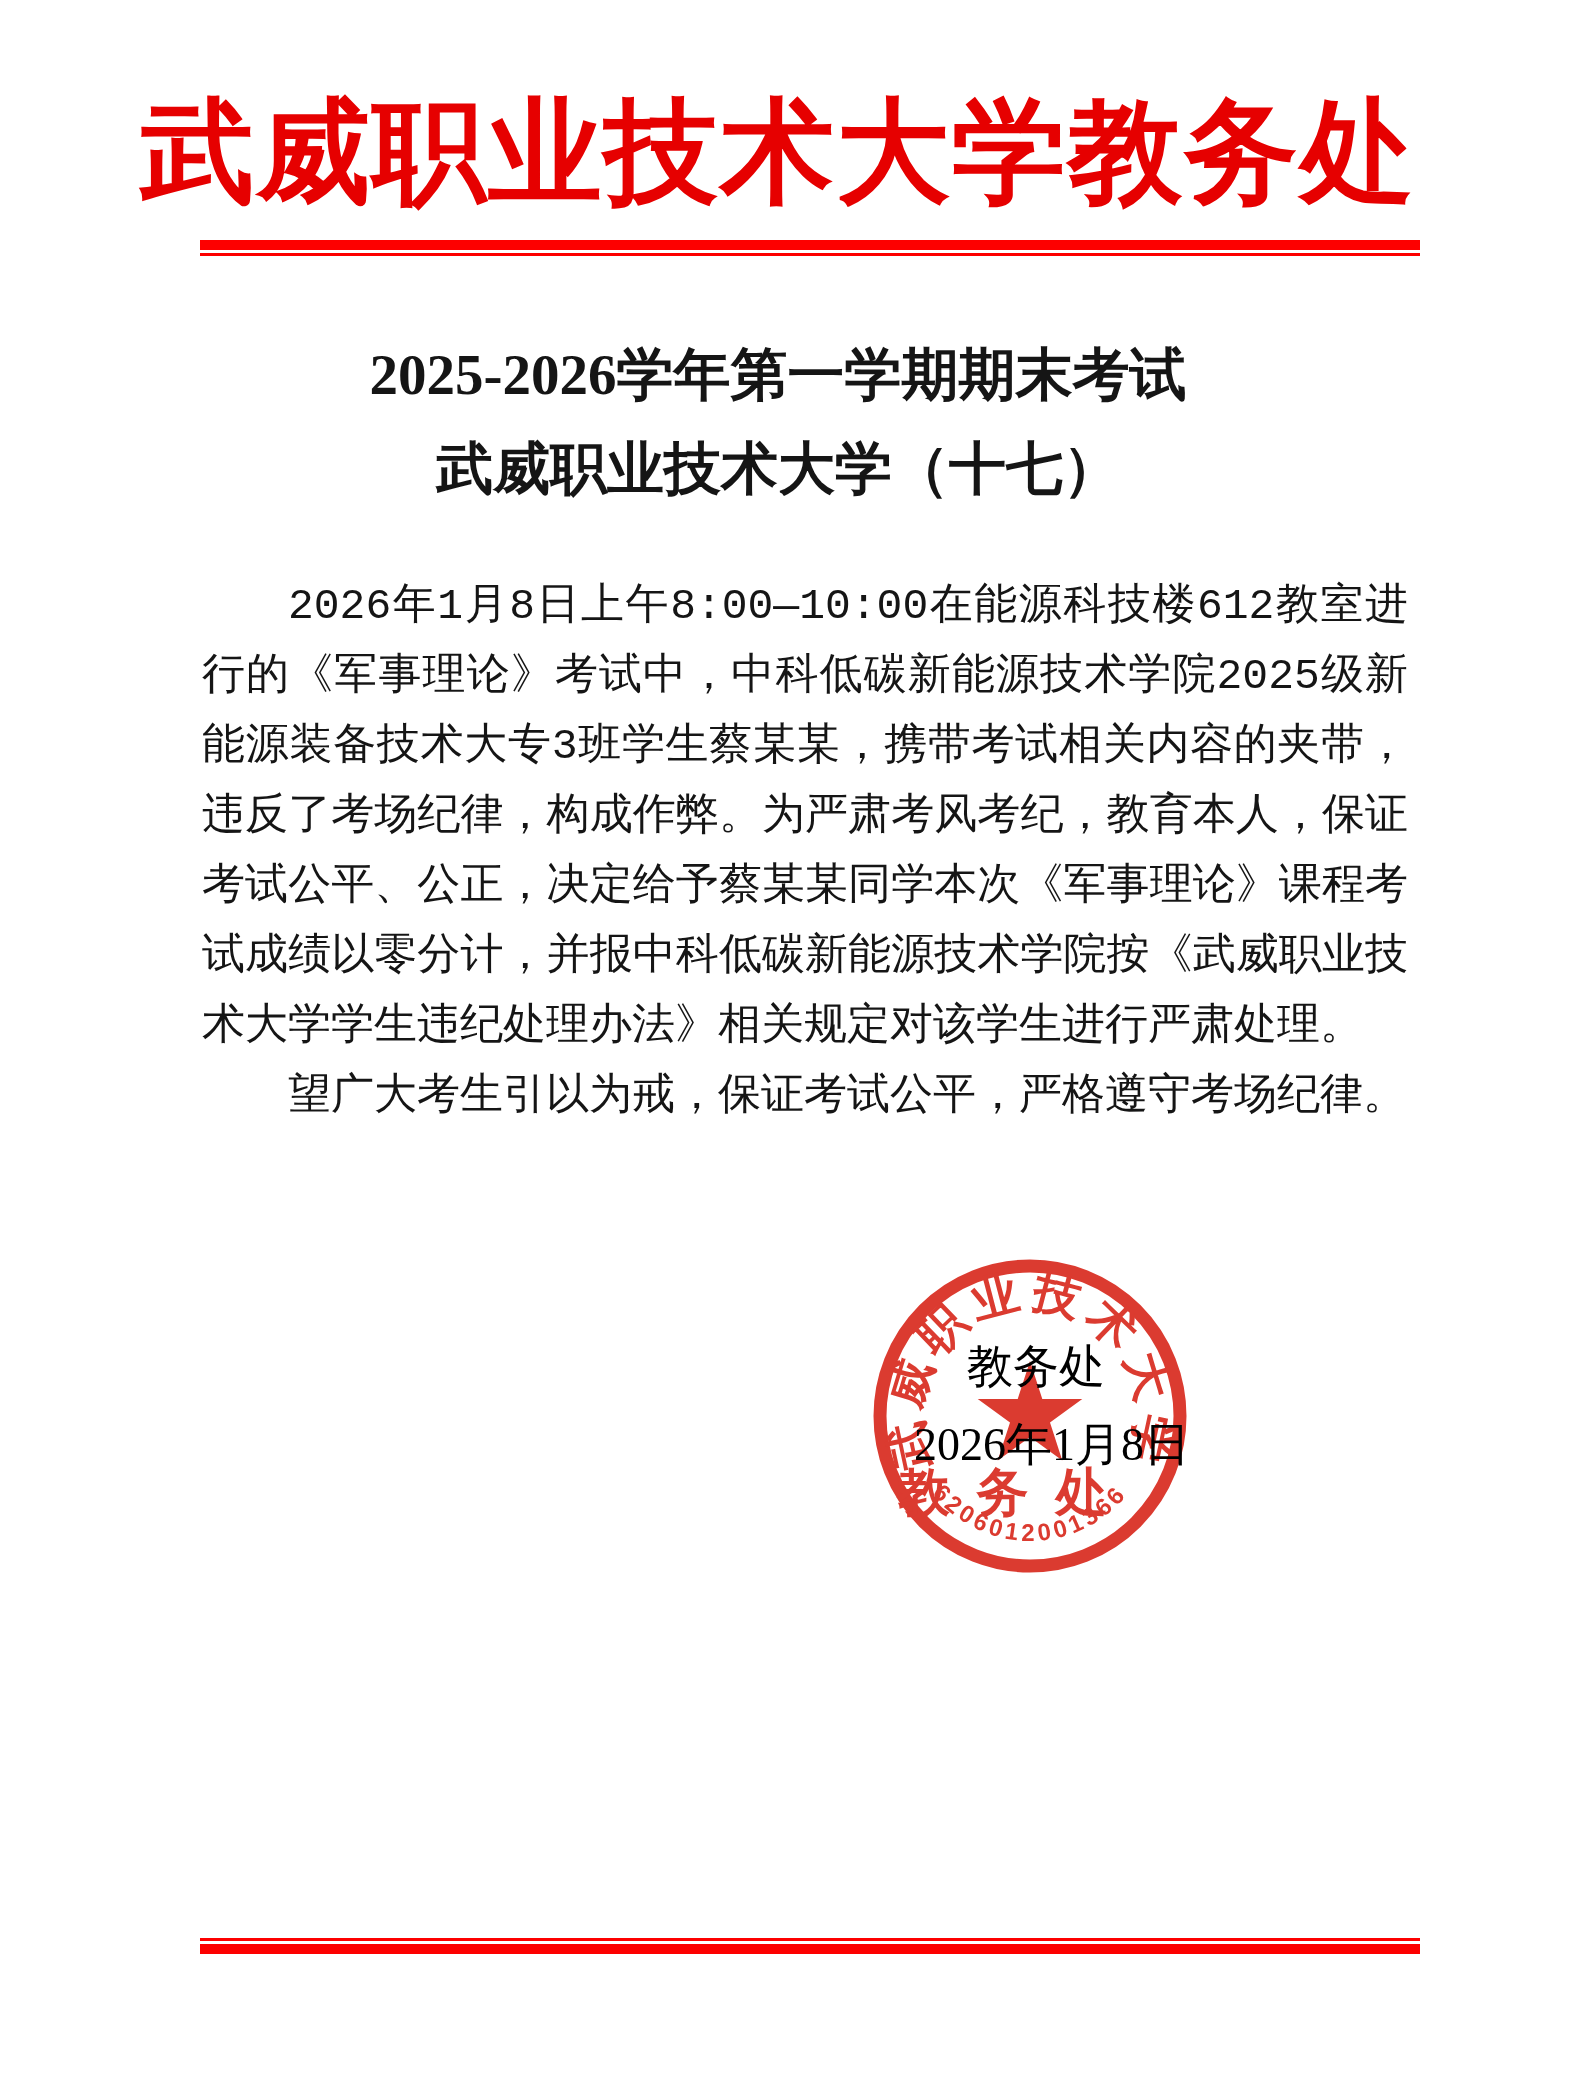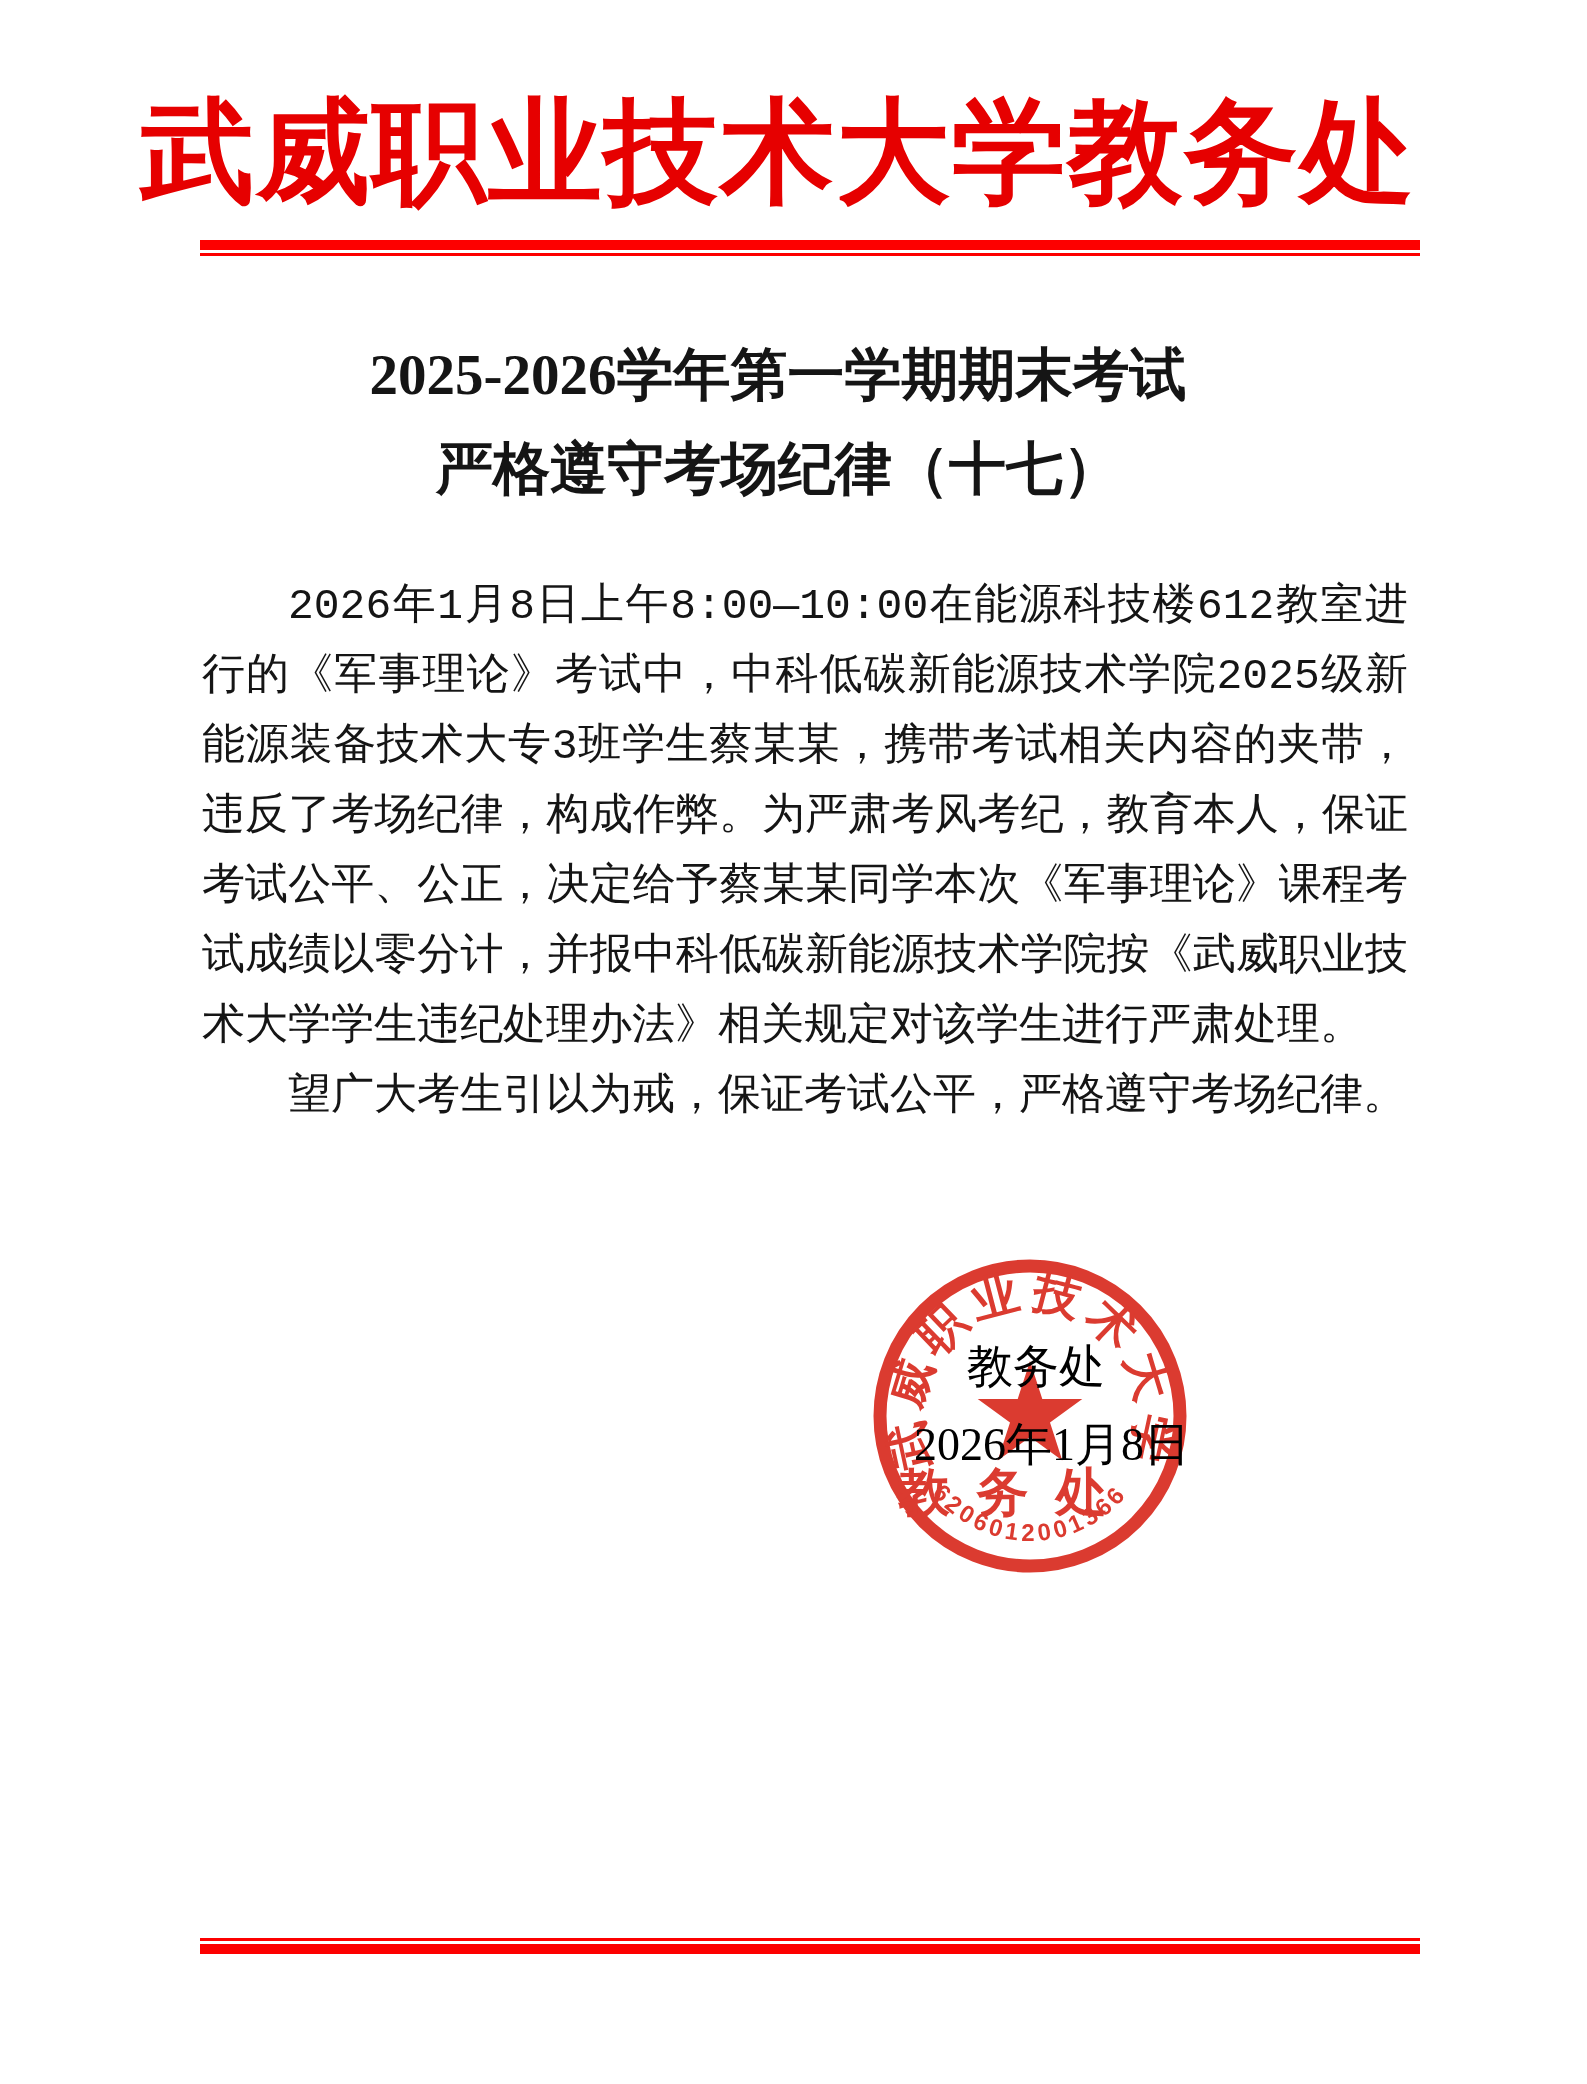--- a/index.html
+++ b/index.html
@@ -66,21 +66,21 @@
   <div class="masthead">武威职业技术大学教务处</div>
 
   <div class="rule rule-top">
     <div class="thick"></div>
     <div class="gap"></div>
     <div class="thin"></div>
   </div>
 
   <div class="doc-title">
     <div>2025-2026学年第一学期期末考试</div>
-    <div>严格遵守考场纪律（十七）</div>
+    <div>武威职业技术大学（十七）</div>
   </div>
 
   <div class="body-text">
     <p>2026年1月8日上午8:00—10:00在能源科技楼612教室进行的《军事理论》考试中，中科低碳新能源技术学院2025级新能源装备技术大专3班学生蔡某某，携带考试相关内容的夹带，违反了考场纪律，构成作弊。为严肃考风考纪，教育本人，保证考试公平、公正，决定给予蔡某某同学本次《军事理论》课程考试成绩以零分计，并报中科低碳新能源技术学院按《武威职业技术大学学生违纪处理办法》相关规定对该学生进行严肃处理。</p>
     <p>望广大考生引以为戒，保证考试公平，严格遵守考场纪律。</p>
   </div>
 
   <svg class="seal" viewBox="-180 -180 360 360" xmlns="http://www.w3.org/2000/svg">
     <defs>
       <path id="ringArc" d="M -97.9 45.7 A 108 108 0 1 1 97.9 45.7" fill="none"></path>

